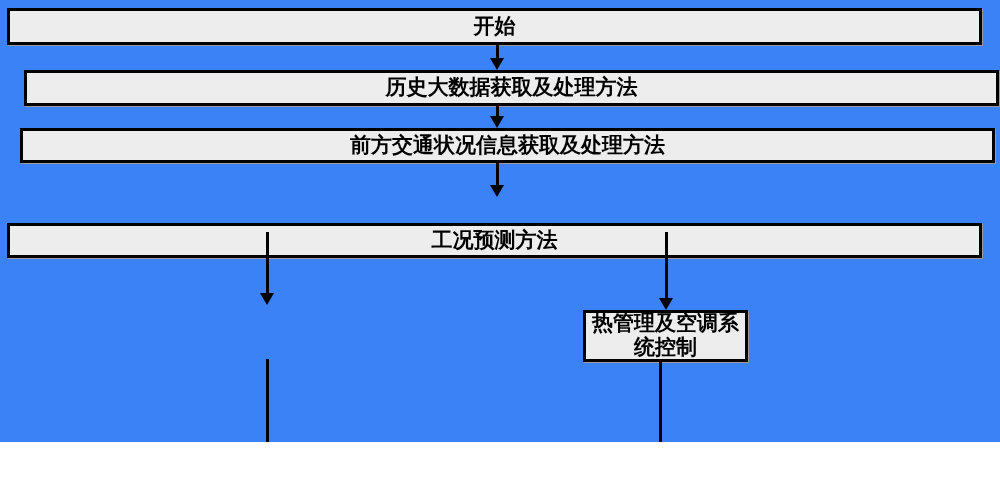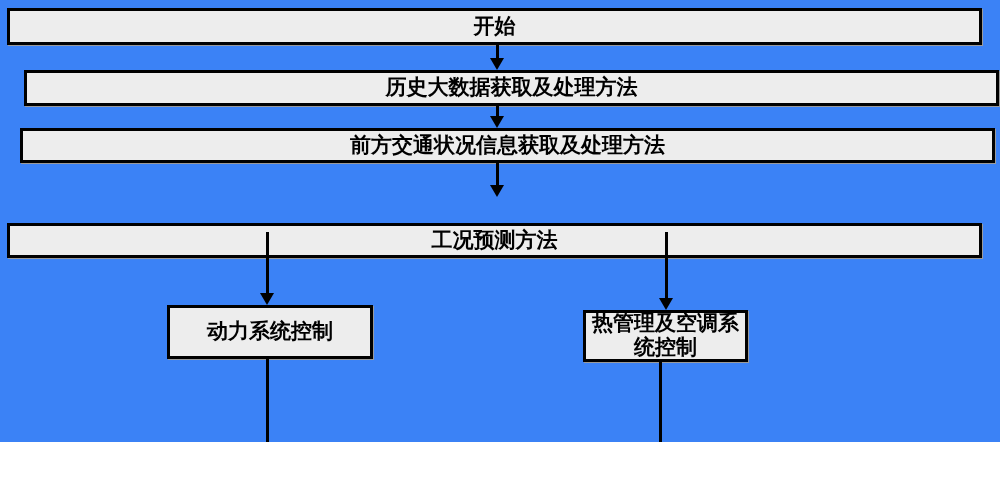--- a/index.html
+++ b/index.html
@@ -75,23 +75,20 @@
   </div>
 
   <div class="node" style="left:20px; top:128px; width:975px; height:35px;justify-content:center;">
     <span class="label">前方交通状况信息获取及处理方法</span>
   </div>
 
   <div class="node" style="left:7px; top:207px; width:975px; height:35px;margin-top:16px;">
     <span class="label">工况预测方法</span>
   </div>
 
-  <div class="node" style="left:167px; top:305px; width:206px; height:54px;">
-    <span class="label">动力系统控制</span>
-  </div>
 
   <div class="node" style="left:583px; top:310px; width:165px; height:52px;">
     <span class="label wrap-narrow">热管理及空调系统控制</span>
   </div>
 
   <div class="node" style="left:20px; top:455px; width:970px; height:37px;text-align:center;">
     <span class="label">结束</span>
   </div>
 
   <div class="arrow" style="left:490px; top:45px; height:25px;">

